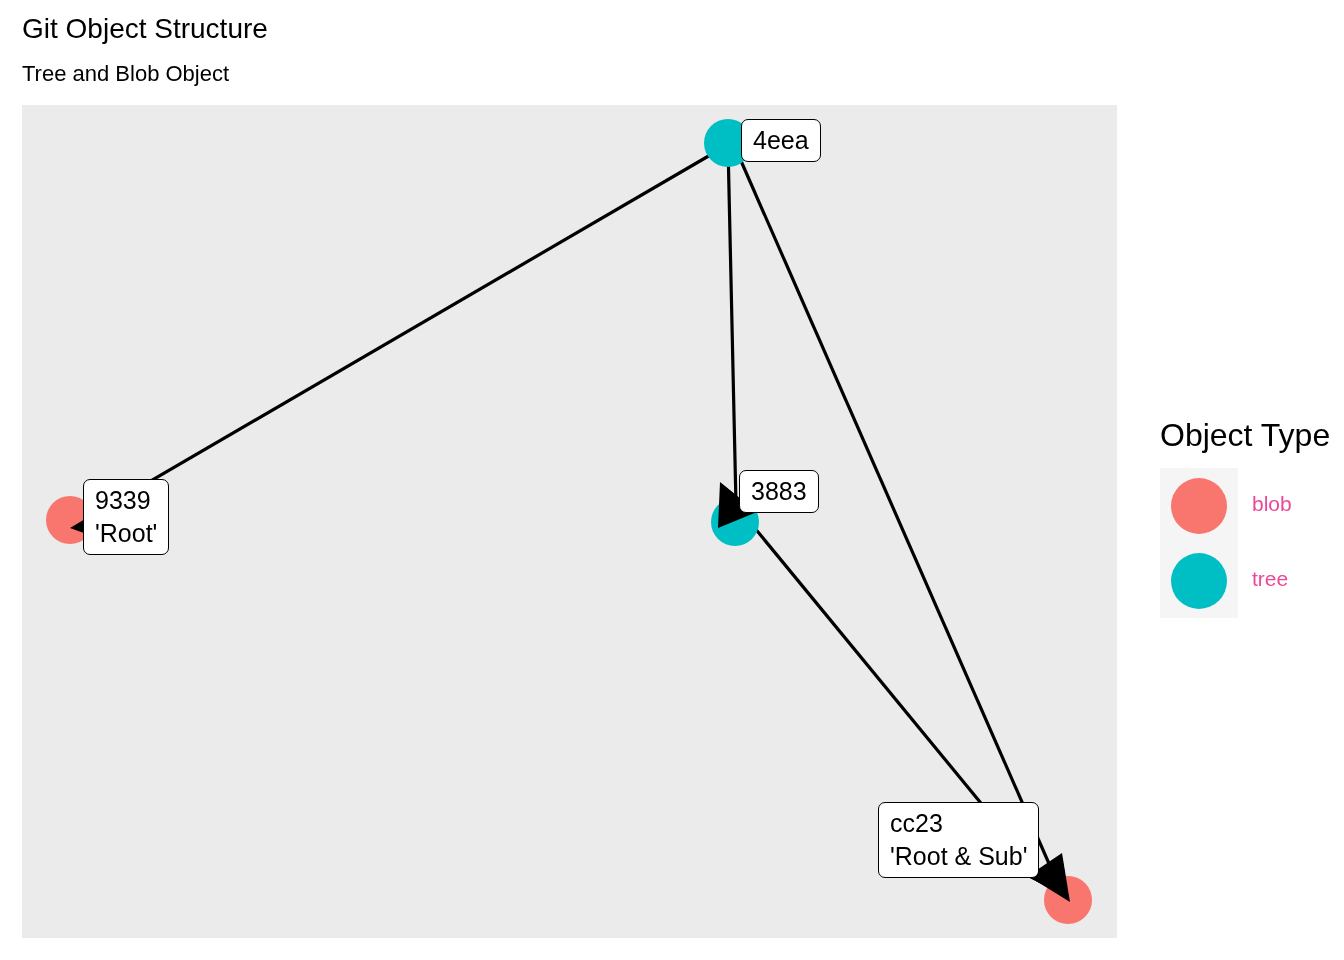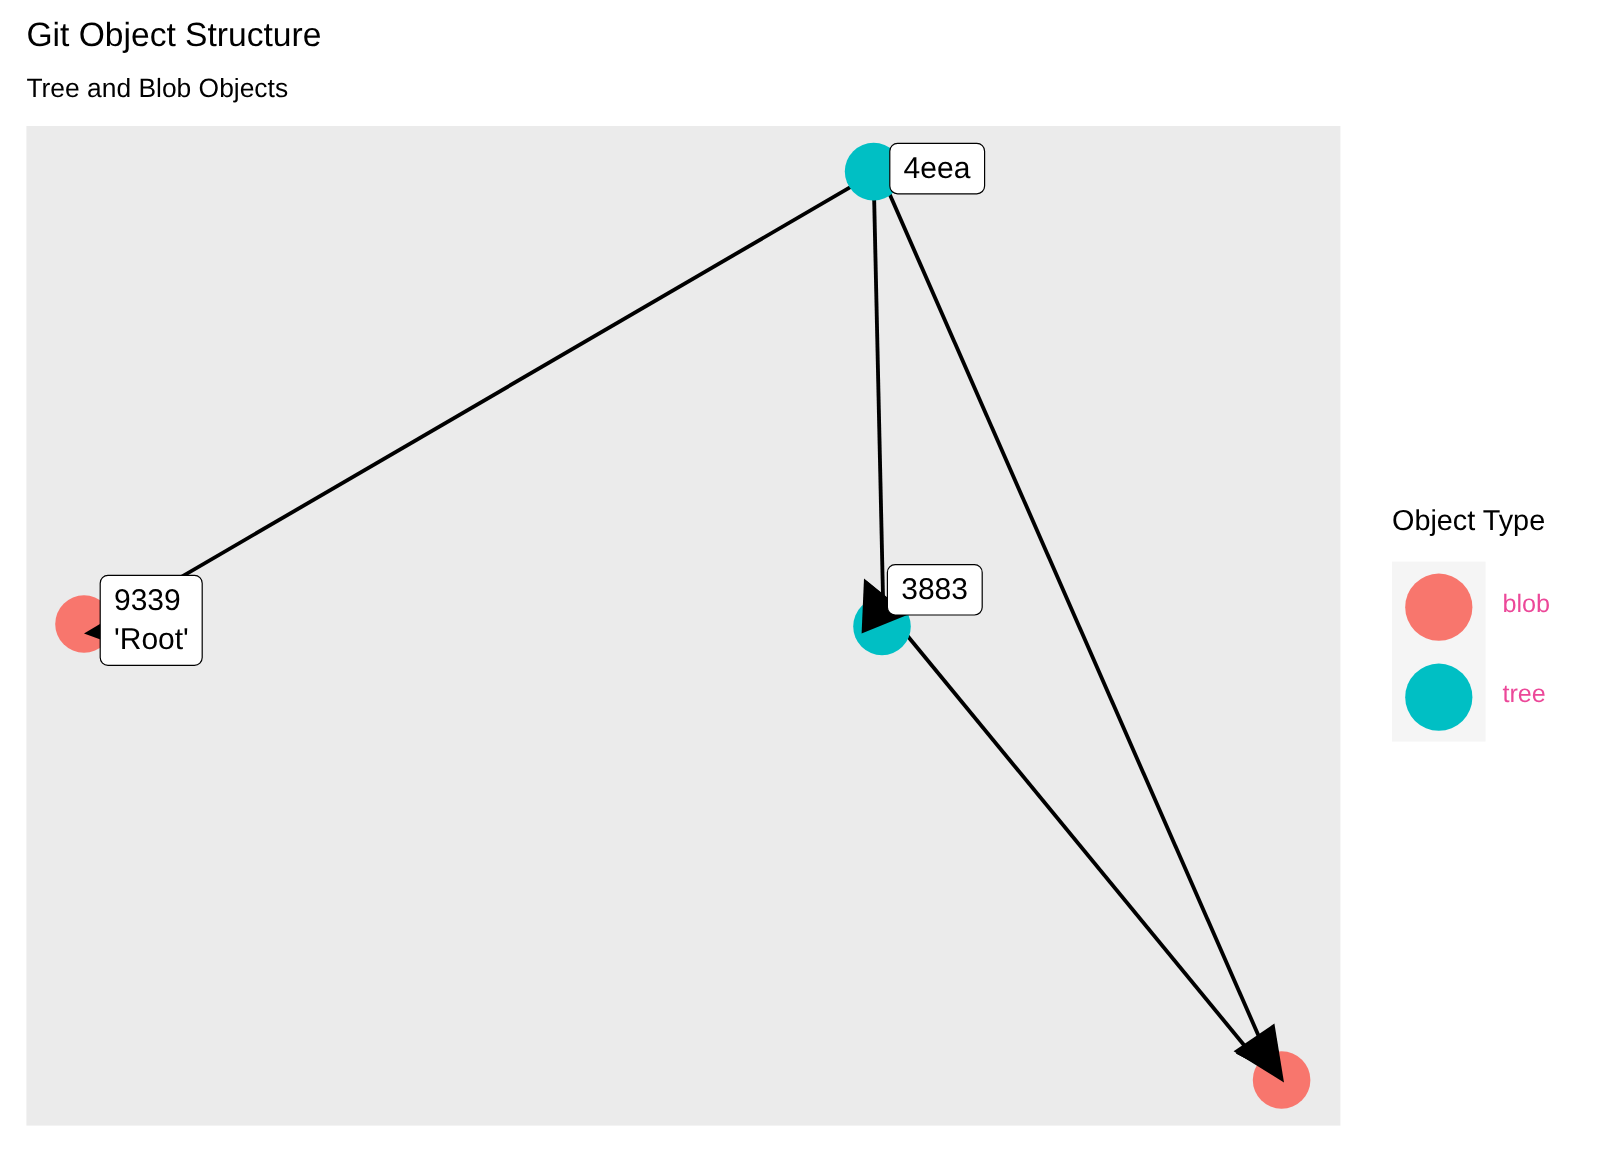--- a/index.html
+++ b/index.html
@@ -73,21 +73,21 @@
   
   .legend {
     position: absolute;
     left: 1158px;
     top: 420px;
   }
   .legend-title {
     position: absolute;
     left: 2px;
     top: 0px;
-    font-size: 24px;
+    font-size: 32px;
     line-height: 30px;
     white-space: nowrap;
     color: #000000;
   }
   .legend-keys {
     position: absolute;
     left: 2px;
     top: 48px;
     background: #F5F5F5;
     width: 78px;
@@ -123,21 +123,21 @@
     white-space: nowrap;
     color: #ec4899;
   }
 </style>
 </head>
 <body>
 
 <div id="root">
 
   <div class="title">Git Object Structure</div>
-  <div class="subtitle">Tree and Blob Objects</div>
+  <div class="subtitle">Tree and Blob Object</div>
 
   <div class="panel">
     <svg class="graph-svg" viewBox="0 0 1095 833">
       <g>
 
         <line x1="702" y1="42" x2="72" y2="409" stroke="#000000" stroke-width="3.2"></line>
         <polygon points="48,423 90,400 84,434" fill="#000000"></polygon>
 
         <line x1="706" y1="40" x2="714" y2="400" stroke="#000000" stroke-width="3.2"></line>
         <polygon points="696,423 700,379 733,406" fill="#000000"></polygon>
@@ -169,20 +169,24 @@
 
     <div class="nodelabel" style="left:61px; top:374px;">
       <span class="ln">9339</span>
       <span class="ln">'Root'</span>
     </div>
 
     <div class="nodelabel" style="left:717px; top:365px;">
       <span class="ln">3883</span>
     </div>
 
+    <div class="nodelabel" style="left:856px; top:697px;">
+      <span class="ln">cc23</span>
+      <span class="ln">'Root &amp; Sub'</span>
+    </div>
   </div>
 
   <div class="legend">
     <div class="legend-title">Object Type</div>
     <div class="legend-keys"></div>
 
     <div class="legend-row" style="top:48px;">
       <div class="legend-swatchbox">
         <div class="legend-dot" style="background:#F8766D;"></div>
       </div>

